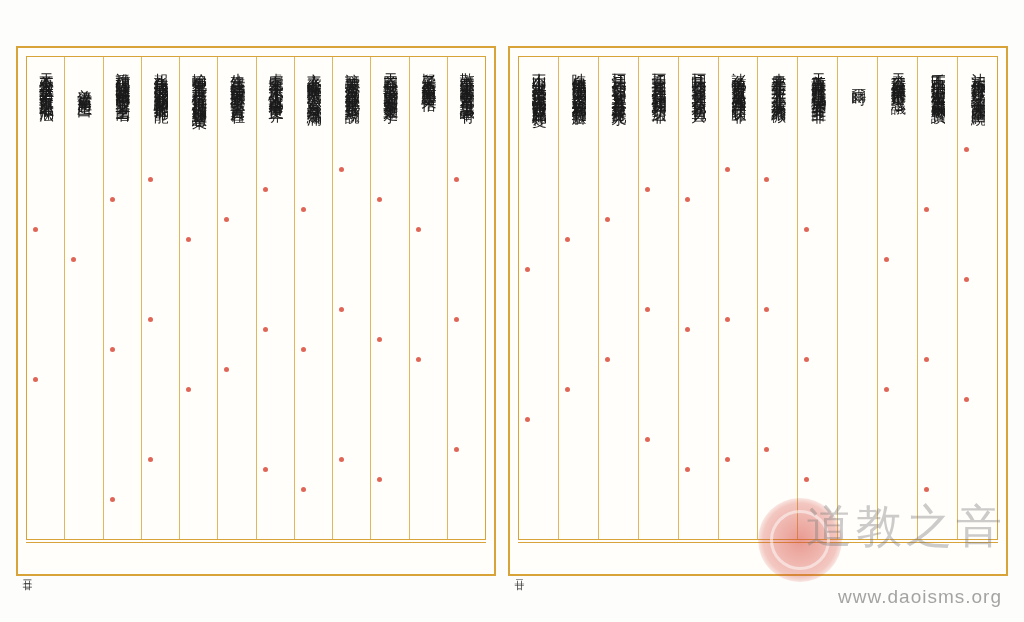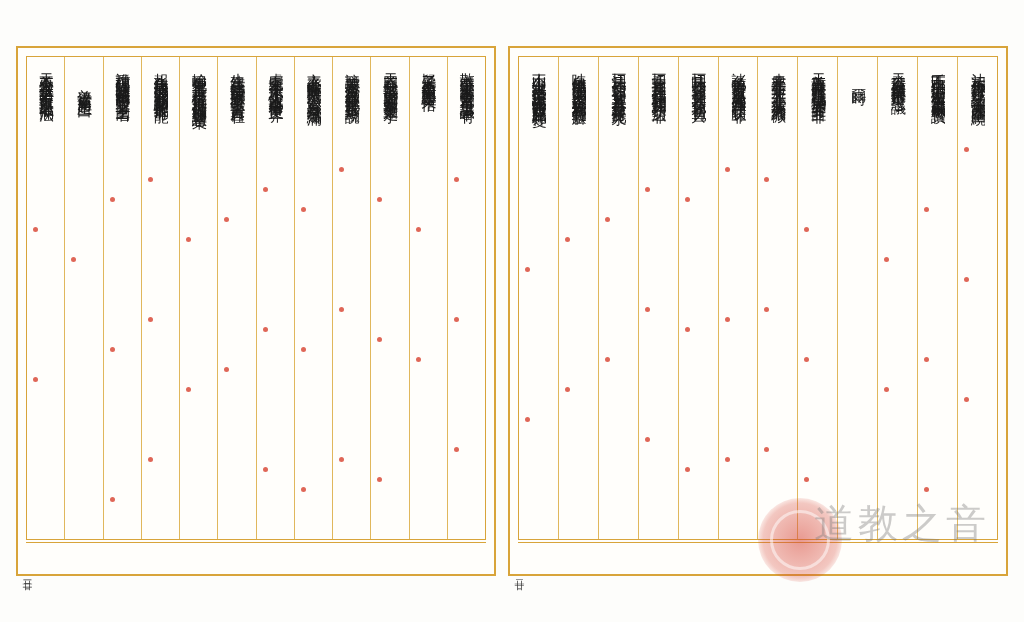--- a/index.html
+++ b/index.html
@@ -129,23 +129,23 @@
     content: "";
     position: absolute;
     left: 12px; top: 12px;
     width: 60px; height: 60px;
     border-radius: 50%;
     border: 3px solid rgba(255,255,255,.5);
     box-sizing: border-box;
   }
   .wm-cn {
     position: absolute;
-    right: 16px;
+    right: 0;
     top: 6px;
-    font-size: 40px;
+    font-size: 46px;
     color: rgba(120,120,120,.38);
     letter-spacing: 4px;
     font-family: Liberation Sans, sans-serif;
     white-space: nowrap;
   }
   .wm-url {
     position: absolute;
     right: 4px;
     bottom: 2px;
     font-size: 19px;
@@ -301,15 +301,16 @@
         <span class="dot" style="left:6px; top:320px;"></span>
       </div>
     </div>
     <div class="fold"></div>
     <div class="folio">廿三</div>
   </div>
 
   <div class="watermark">
     <div class="wm-seal"></div>
     <div class="wm-cn">道教之音</div>
+    <div class="wm-url">www.daoisms.org</div>
   </div>
 
 </div>
 
 </body></html>

